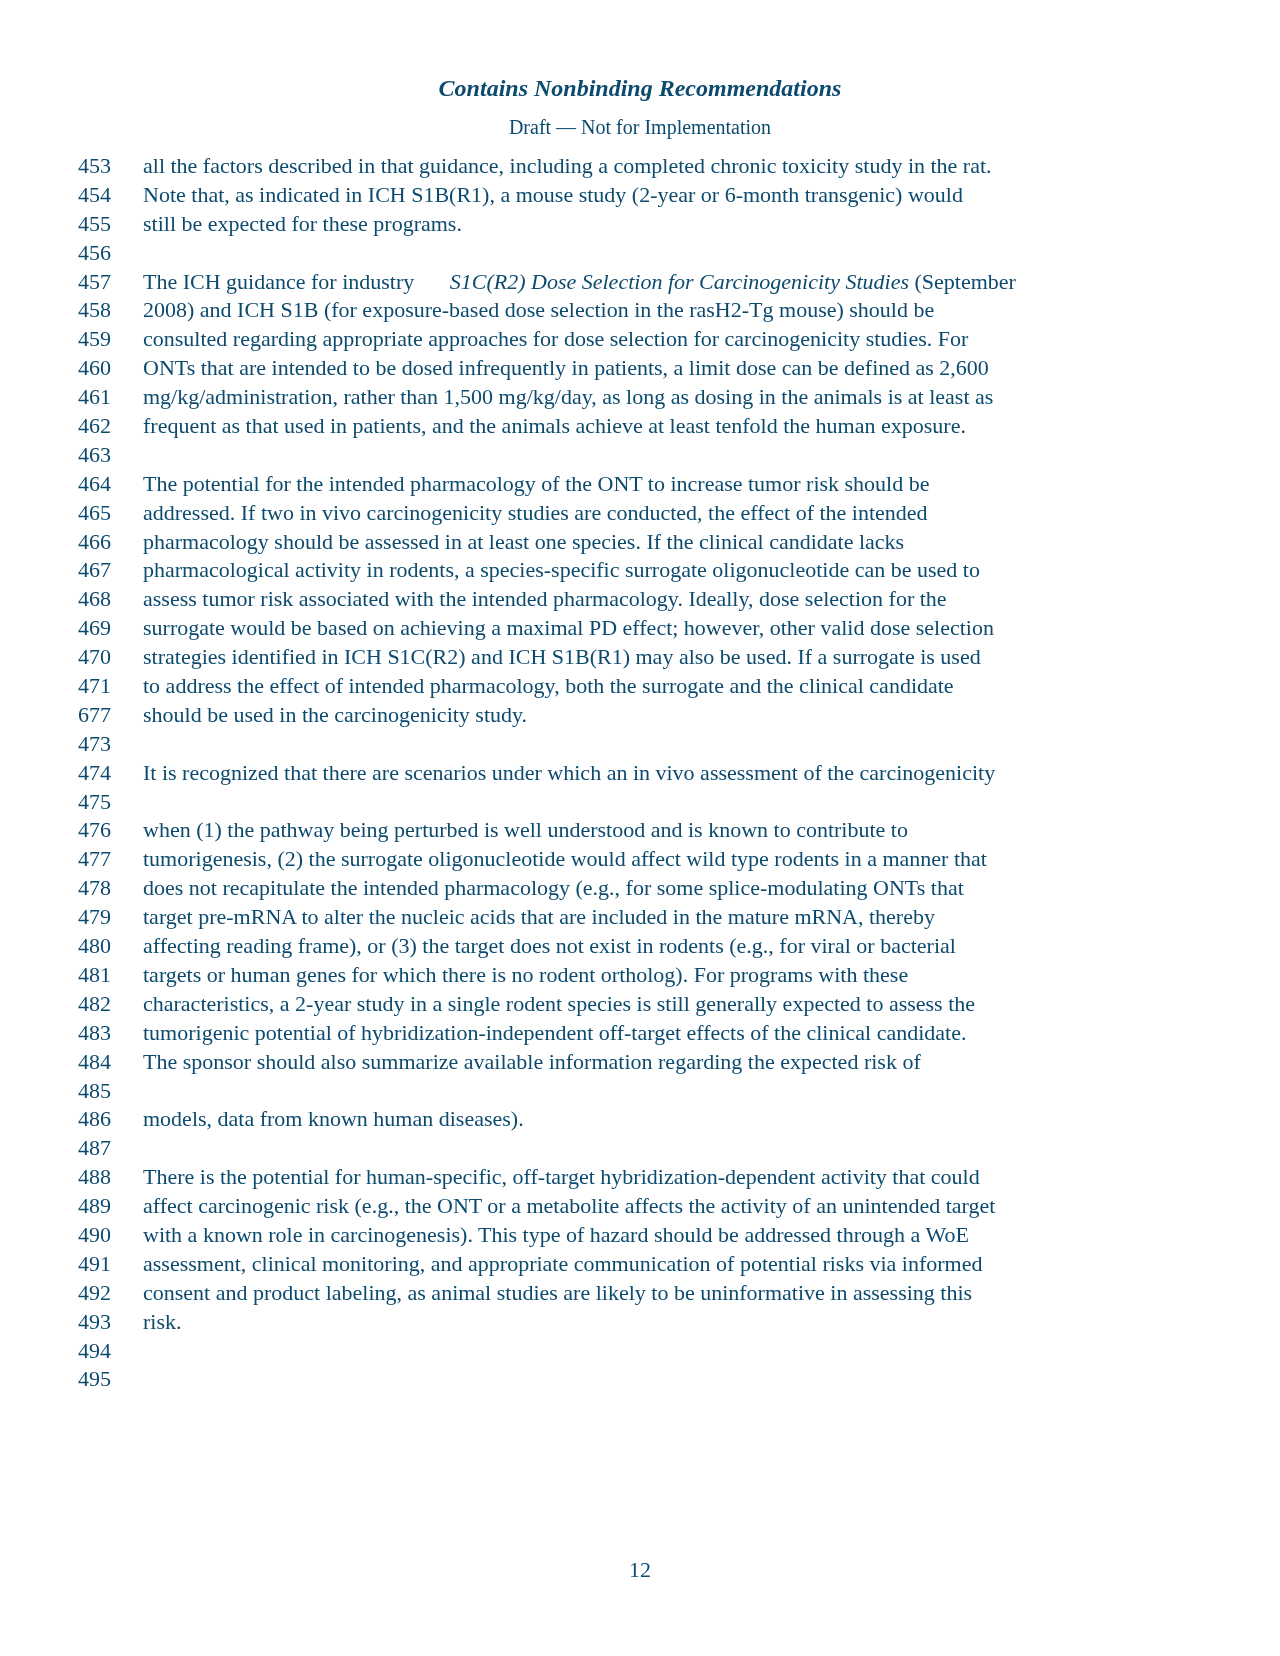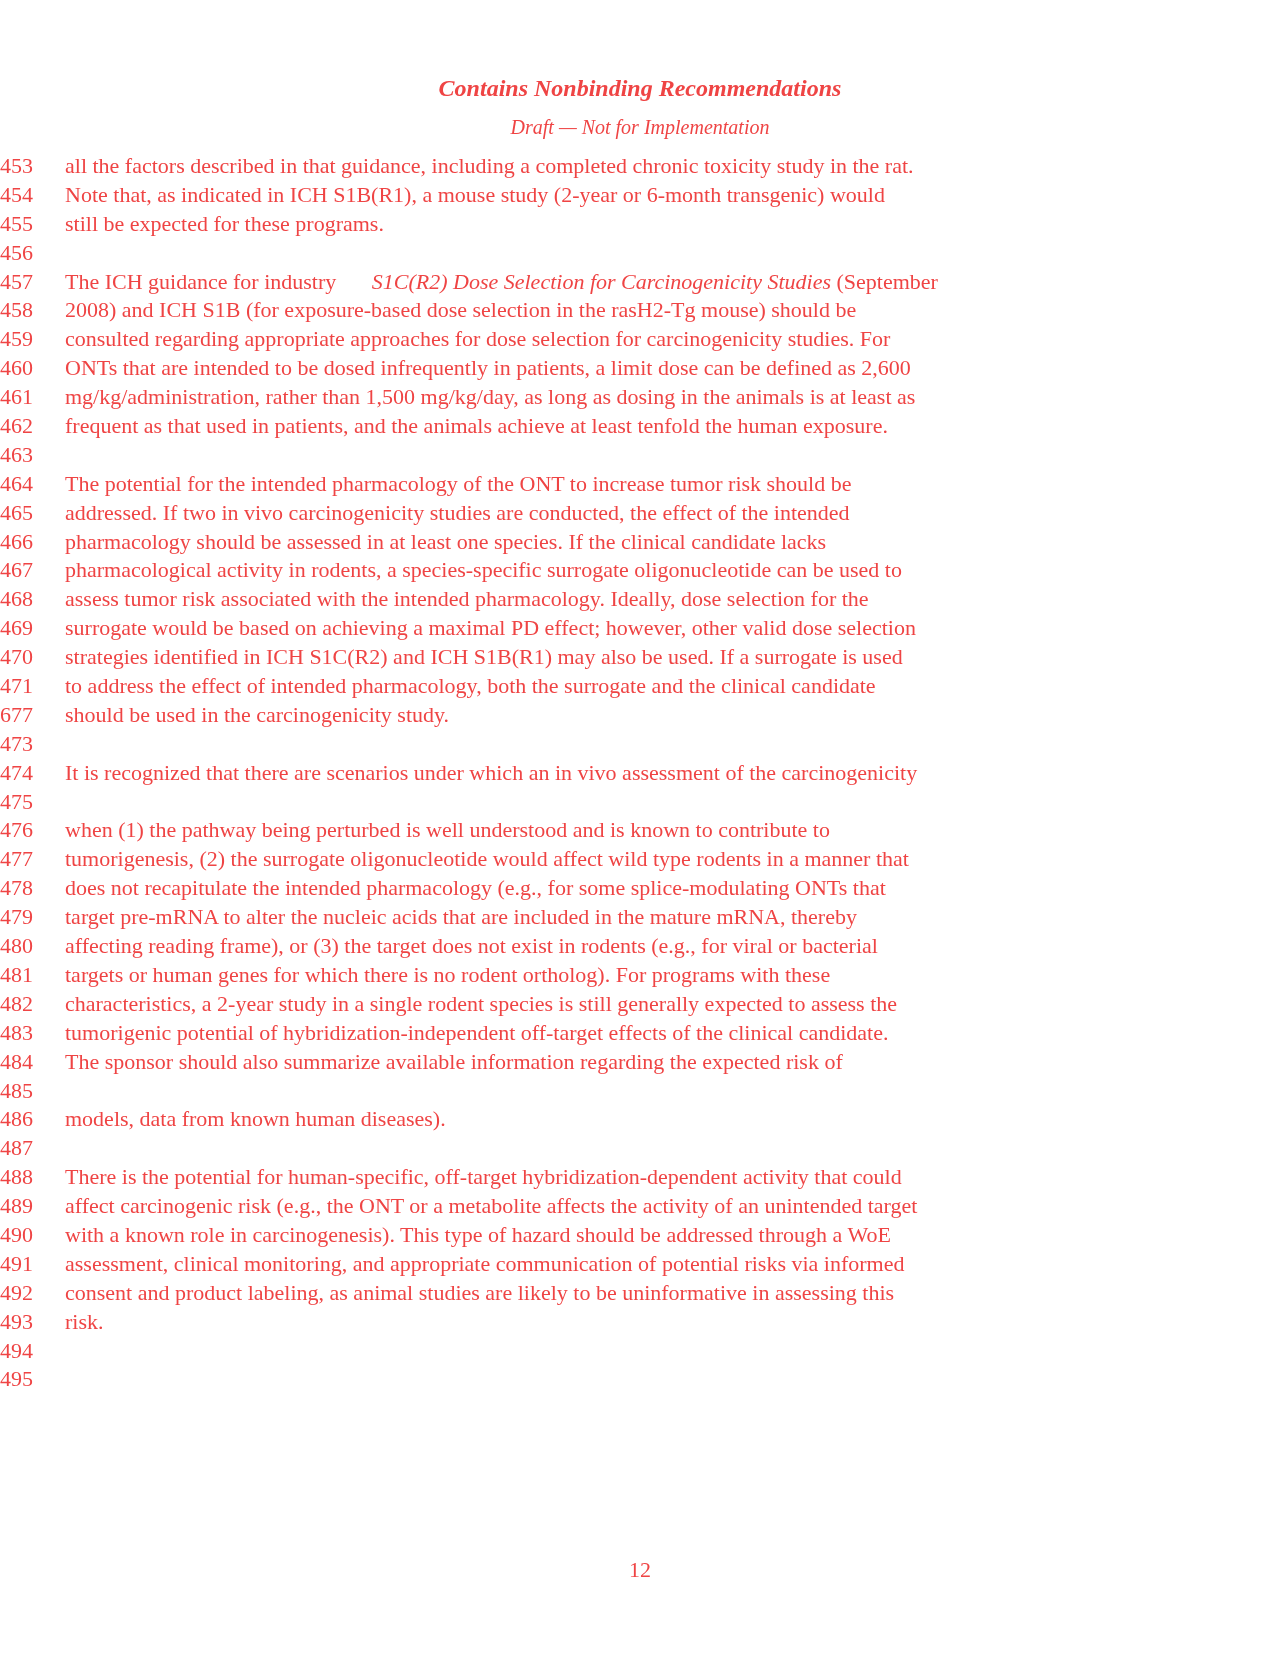--- a/index.html
+++ b/index.html
@@ -1,40 +1,40 @@
 <!DOCTYPE html>
 <html><head>
 <meta charset="utf-8">
 <style>
   html, body { margin: 0; padding: 0; background: #ffffff; }
   .page {
     position: relative;
     width: 1280px;
     height: 1656px;
     background: #ffffff;
-    color: #ef4444;
+    color: #0c4a6e;
     font-family: "Liberation Serif", "DejaVu Serif", serif;
     overflow: hidden;
   }
   .header { text-align: center; padding-top: 76px; }
   .doc-title {
     font-size: 24px;
     font-weight: bold;
     font-style: italic;
     line-height: 1;
   }
   .doc-subtitle {
     font-size: 20px;
-    font-style: italic;
     line-height: 1;
     margin-top: 17px;
   }
   .doc-body { margin-top: 15px; }
   .line {
     display: flex;
+    padding-left: 78px;
     font-size: 22px;
     line-height: 28.9px;
     height: 28.9px;
   }
   .line-num { width: 65px; flex-shrink: 0; }
   .line-text { white-space: nowrap; }
   .line-text .italic { font-style: italic; margin-left: 30px; }
   .footer {
     position: absolute;
     top: 1556px;

